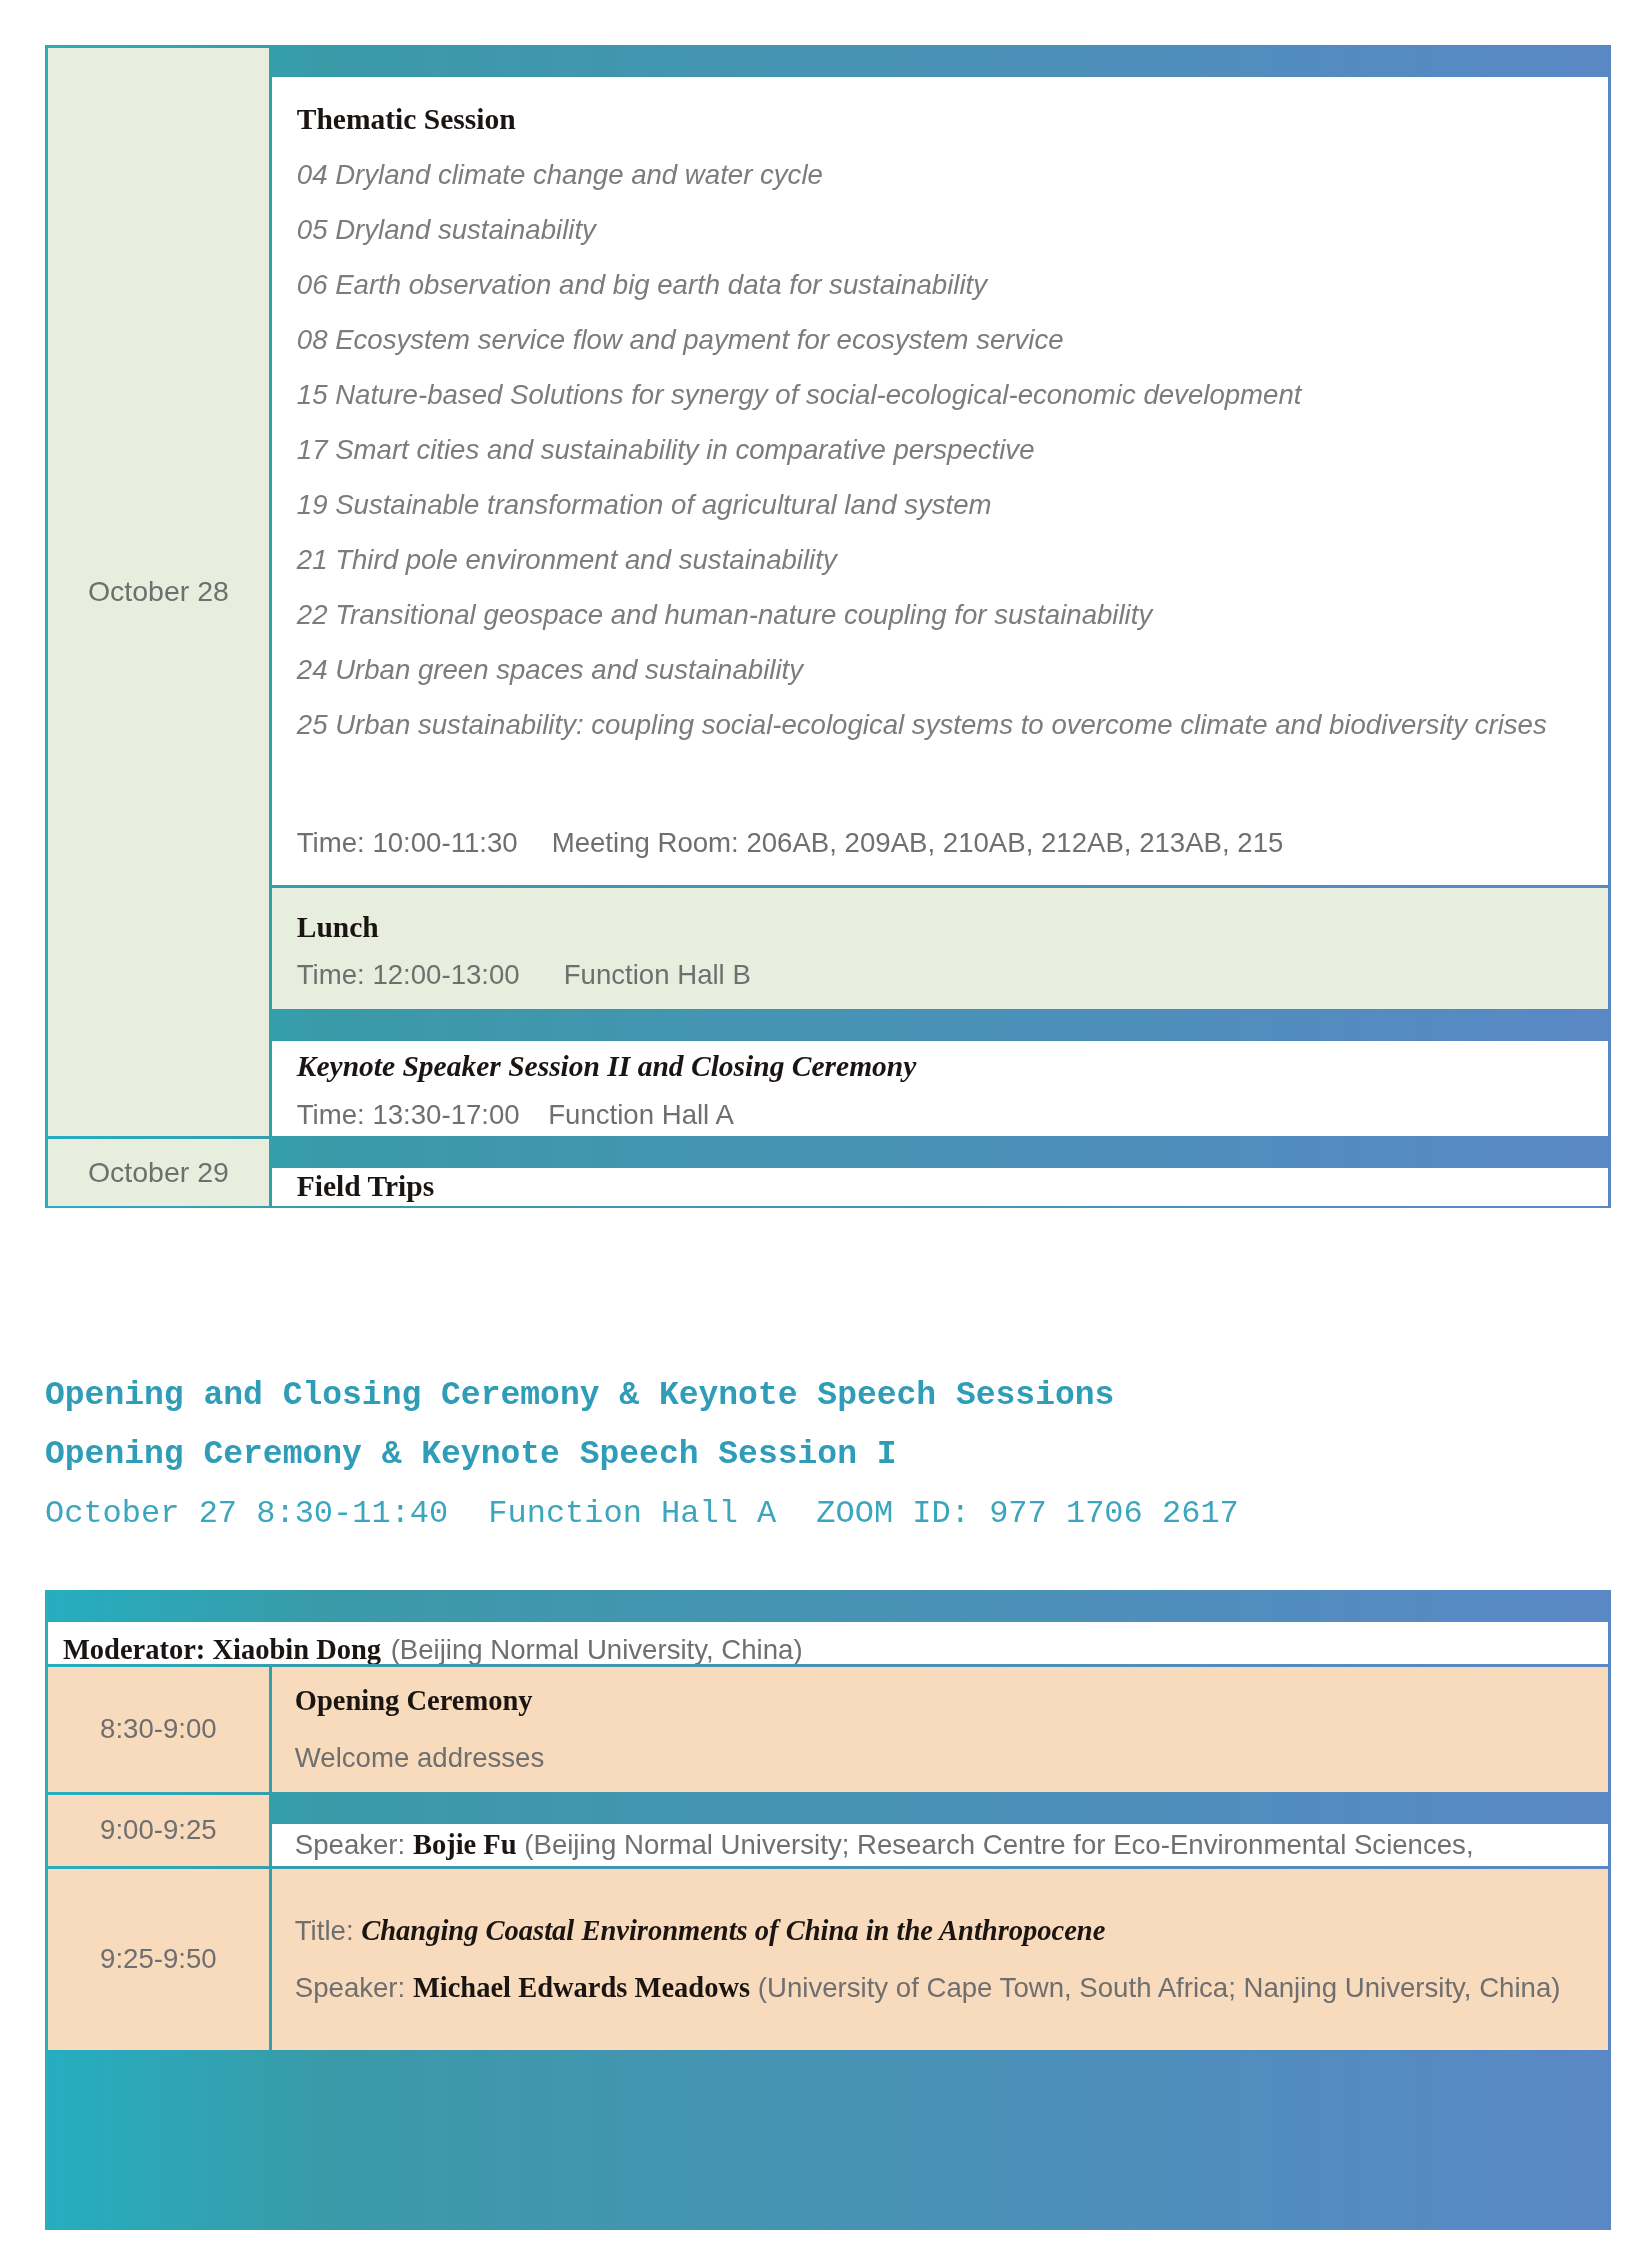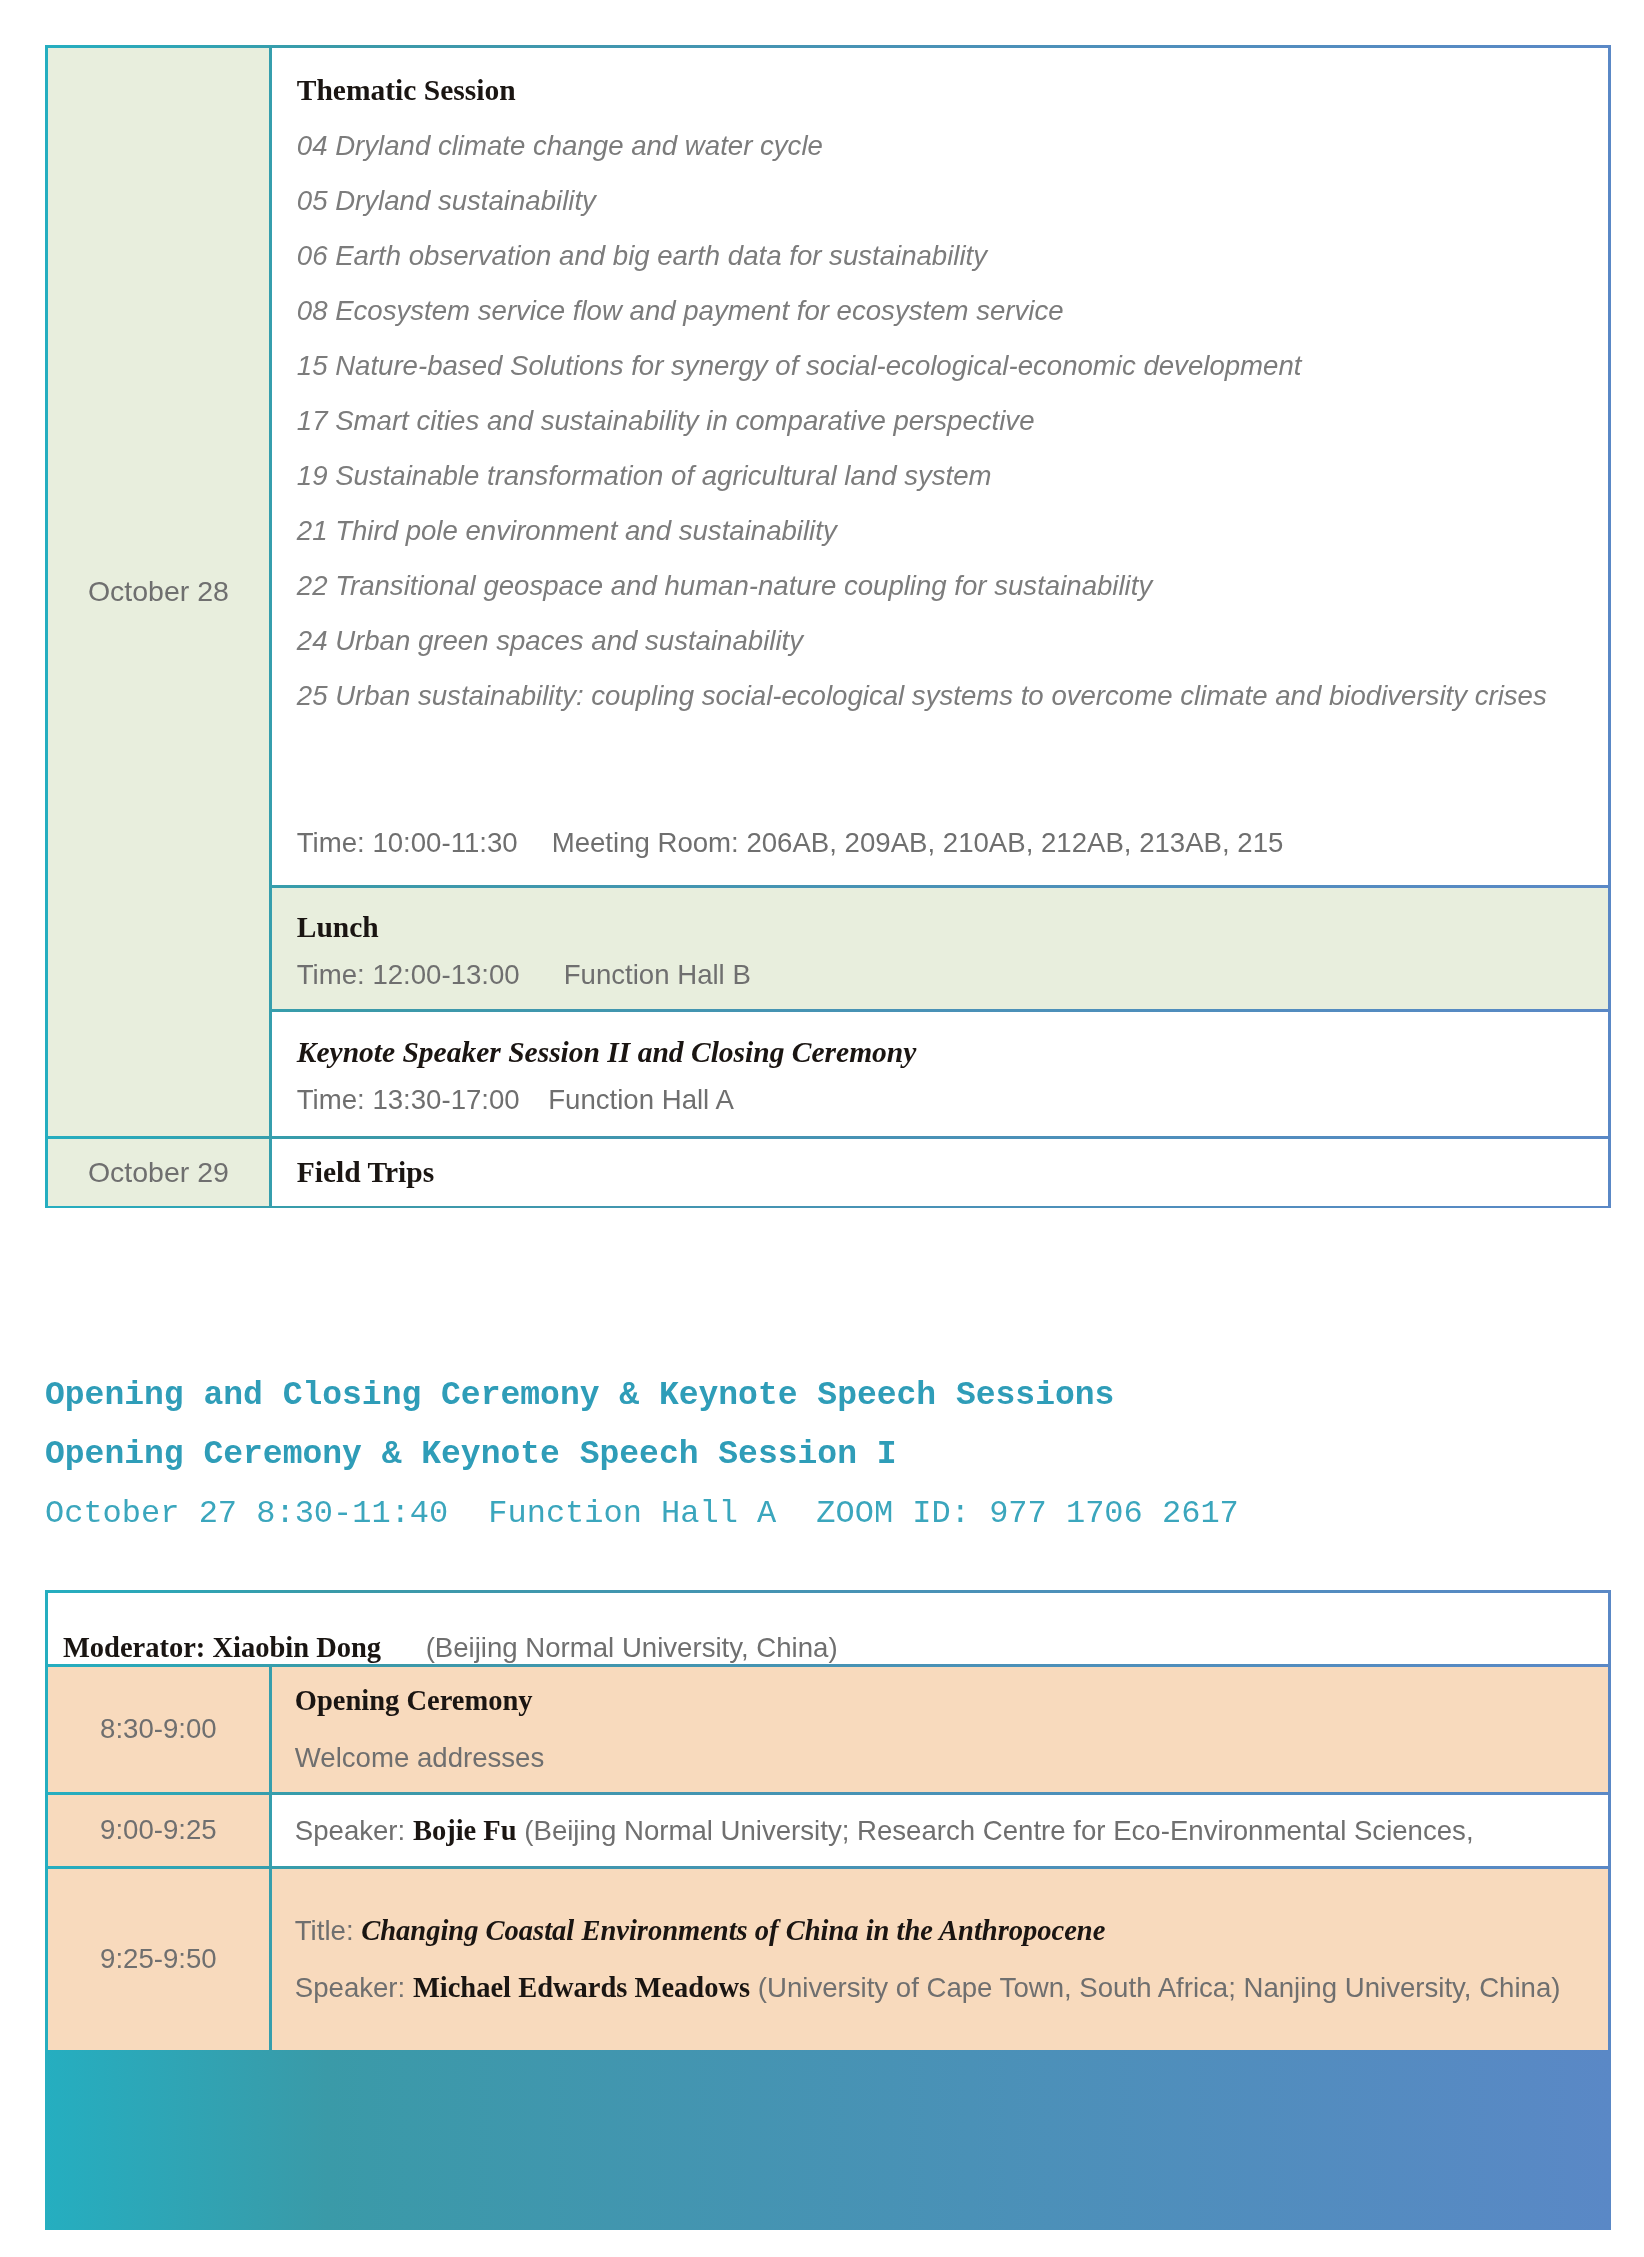--- a/index.html
+++ b/index.html
@@ -7,21 +7,21 @@
         font-family:"Liberation Sans","DejaVu Sans",sans-serif;}
 
   
   .gtable{position:absolute;left:45px;width:1566px;box-sizing:border-box;
           background:linear-gradient(90deg,#25aec0 0%,#3a9aa8 18%,#5a88c6 100%);
           padding:2.9px;display:grid;grid-gap:2.9px;}
   #table1{top:45px;grid-template-columns:221px 1fr;grid-template-rows:837px 121px 124px 67px;}
   #table2{top:1590px;grid-template-columns:221px 1fr;grid-template-rows:71px 125px 71px 181px 175px;}
 
   .cell{box-sizing:border-box;overflow:hidden;}
-  .bg-white{background:#ffffff;}
+  .bg-white{background:#ffffff;margin-top:29px;}
   .bg-green{background:#e8eedd;}
   .bg-peach{background:#f8dabd;}
 
   .date-cell{display:flex;align-items:center;justify-content:center;
              color:#6f6f6f;font-size:28.5px;}
   .time-cell{display:flex;align-items:center;justify-content:center;
              color:#6f6f6f;font-size:27.6px;}
 
   .serifb{font-family:"Liberation Serif","DejaVu Serif",serif;font-weight:bold;color:#1a1512;}
   .sans-gray{color:#6f6f6f;}
@@ -41,21 +41,21 @@
   .fieldtrips{display:flex;align-items:center;padding:12px 25px;}
 
   
   .headings{position:absolute;left:45px;top:1366px;
             font-family:Liberation Mono, monospace;}
   .h-line{font-weight:bold;color:#2f9db8;font-size:33px;line-height:59px;}
   .h-date{color:#3ba6bd;font-size:32px;line-height:59px;font-weight:normal;}
   .h-date .gap42{display:inline-block;width:40px;}
 
   
-  .mod-cell{grid-column:1 / -1;display:flex;align-items:flex-end;padding:0 15px;font-size:27.6px;gap:35px;}
+  .mod-cell{grid-column:1 / -1;display:flex;align-items:flex-start;padding:12px 15px;font-size:27.6px;}
   .mod-label{font-size:28.5px;margin-right:9.5px;}
   .content-cell{display:flex;flex-direction:column;justify-content:center;
                 padding:5.7px 28.5px 5.7px 23px;font-size:27.6px;color:#6f6f6f;line-height:57px;}
   .t2-title{font-size:28.5px;line-height:57px;}
   .talk-title{font-family:"Liberation Serif","DejaVu Serif",serif;font-weight:bold;
               font-style:italic;color:#1a1512;font-size:28.5px;}
   .speaker-name{font-family:"Liberation Serif","DejaVu Serif",serif;font-weight:bold;
                 color:#1a1512;font-size:28.5px;}
 </style>
 </head>

